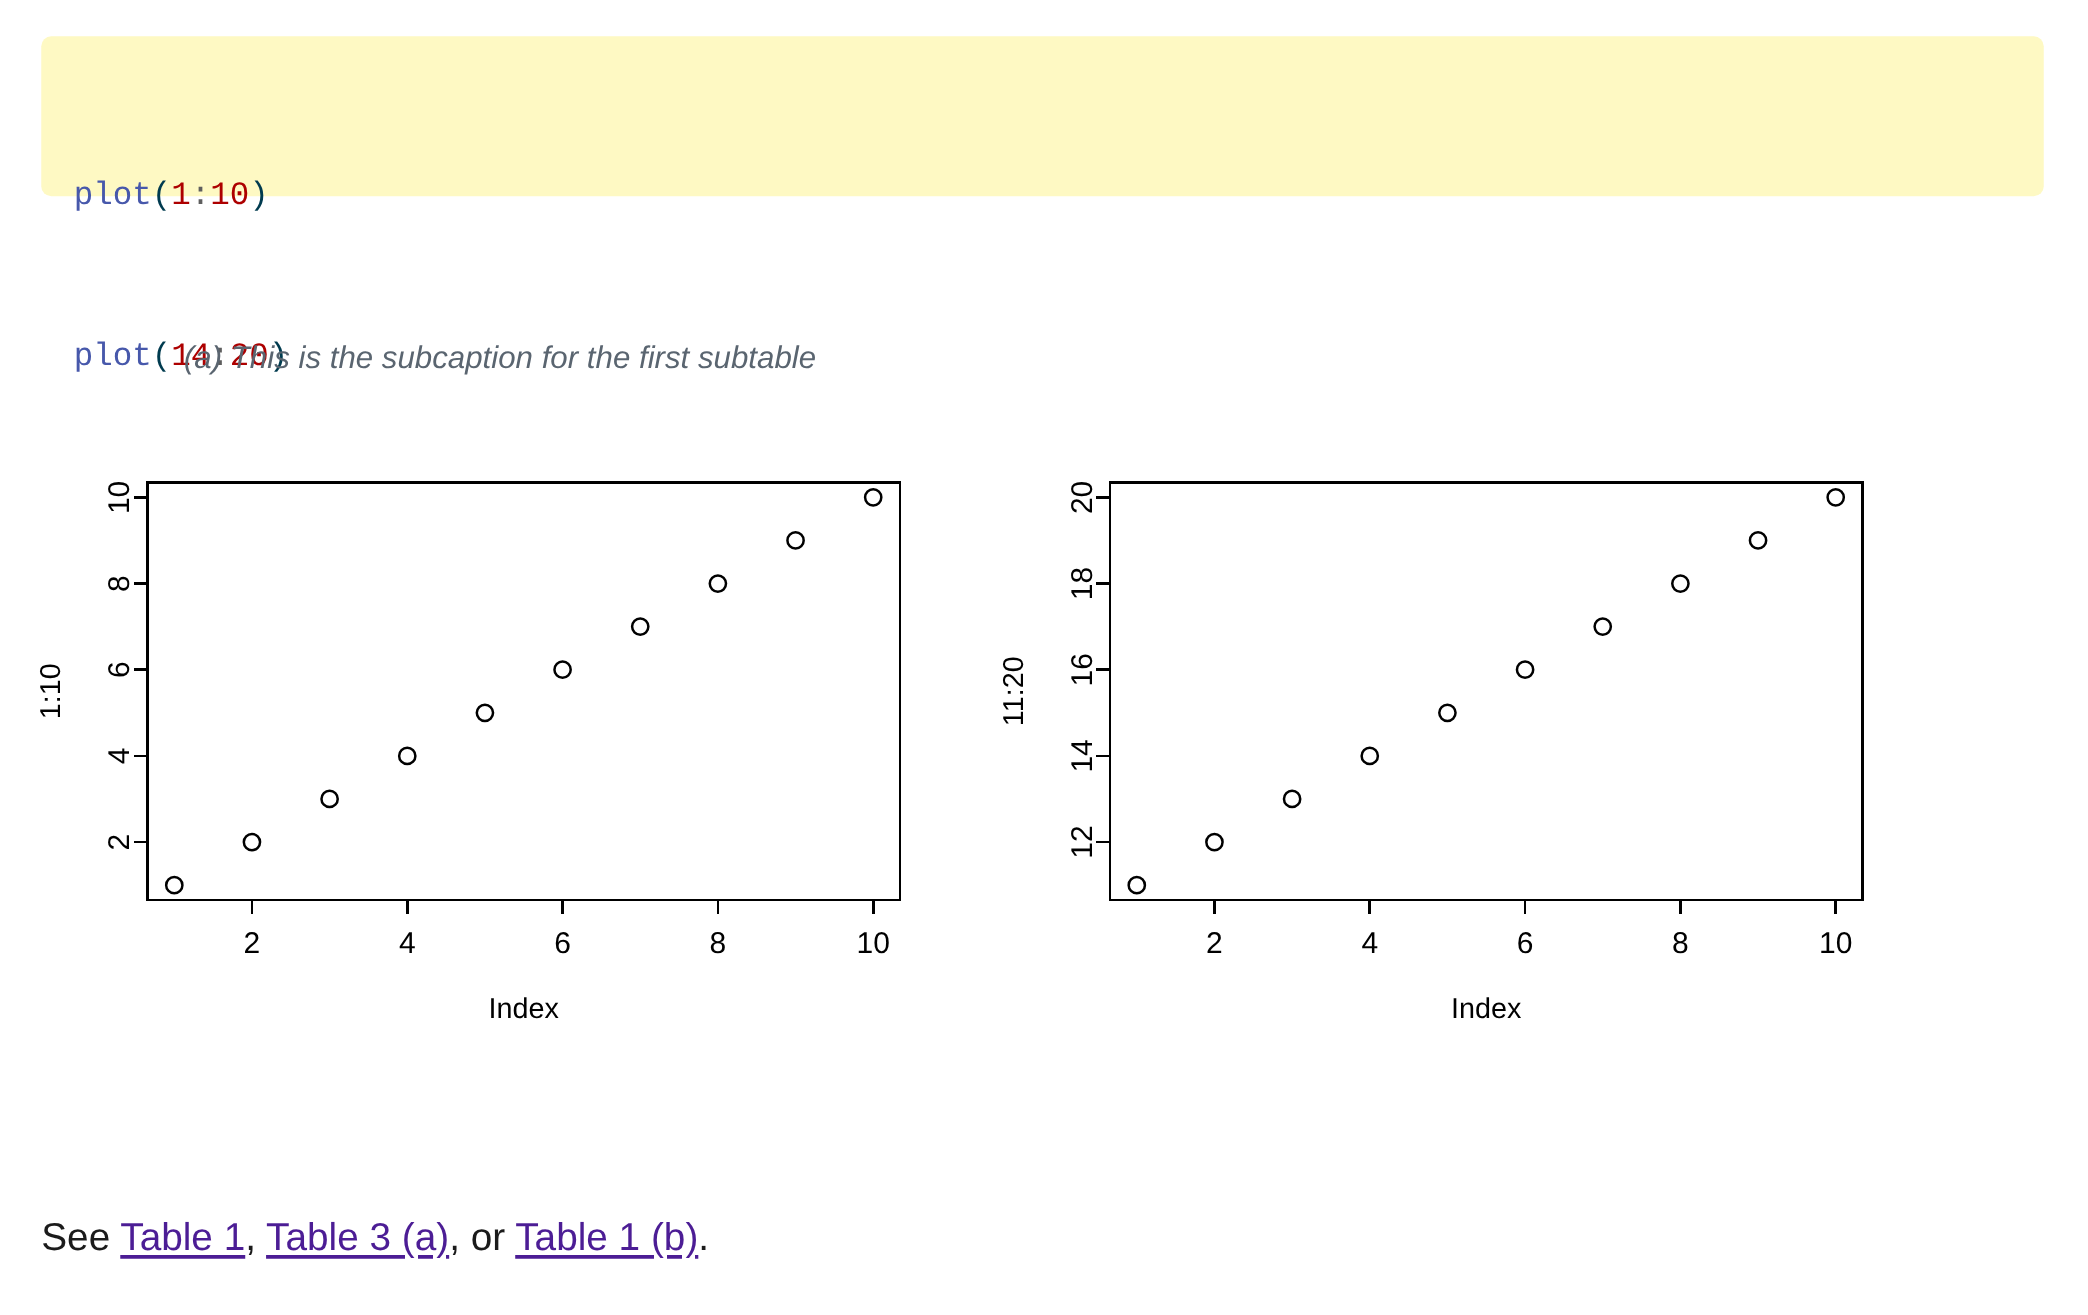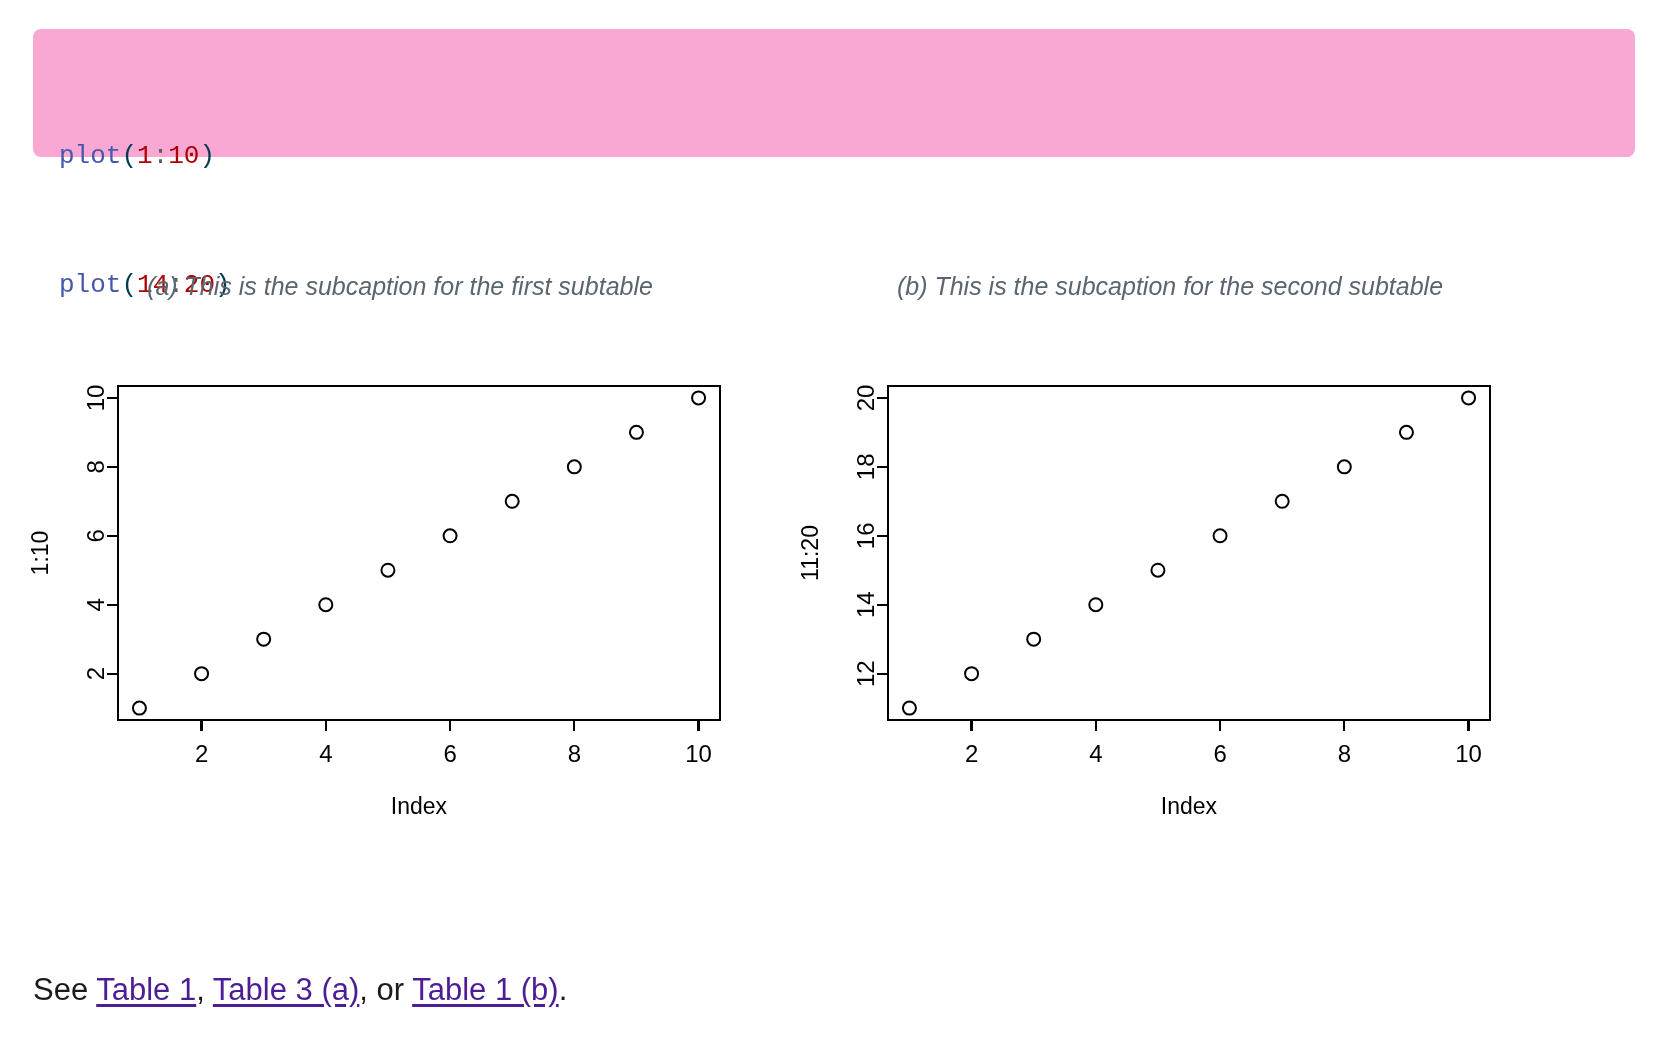--- a/index.html
+++ b/index.html
@@ -11,21 +11,21 @@
     overflow: hidden;
   }
 
   .page { position: relative; width: 1670px; height: 1052px; background:#fff; }
 
   
   .codeblock {
     position: absolute;
     left: 33px; top: 29px;
     width: 1602px; height: 128px;
-    background: #f9a8d4;
+    background: #fef9c3;
     border-radius: 8px;
     padding: 20px 26px 16px 26px;
     font-family: "Liberation Mono", "DejaVu Sans Mono", monospace;
     font-size: 26px;
     line-height: 43px;
     white-space: pre;
   }
   .tok-fn    { color: #4758AB; }
   .tok-paren { color: #003B4F; }
   .tok-num   { color: #AD0000; }
@@ -79,21 +79,20 @@
 
 <div class="page">
 
   <div class="codeblock">
     <div class="code-line"><span class="tok-fn">plot</span><span class="tok-paren">(</span><span class="tok-num">1</span><span class="tok-op">:</span><span class="tok-num">10</span><span class="tok-paren">)</span></div>
     <div class="code-line"><span class="tok-fn">plot</span><span class="tok-paren">(</span><span class="tok-num">14</span><span class="tok-op">:</span><span class="tok-num">20</span><span class="tok-paren">)</span></div>
   </div>
 
 
   <div class="subcaption a">(a) This is the subcaption for the first subtable</div>
-  <div class="subcaption b">(b) This is the subcaption for the second subtable</div>
 
   <div class="plot-wrap p1">
     <svg class="plot-svg" id="svg-plot-a" width="760" height="500">
         <rect x="98" y="26" width="602" height="334" fill="none" stroke="#000" stroke-width="2.2" shape-rendering="crispEdges"></rect>
         <line x1="181.55933952528378" y1="360" x2="181.55933952528378" y2="371" stroke="#000" stroke-width="2.2" shape-rendering="crispEdges"></line>
         <text x="181.55933952528378" y="402" text-anchor="middle" font-family="&quot;Liberation Sans&quot;, sans-serif" font-size="24" fill="#000">2</text>
         <line x1="305.8111455108359" y1="360" x2="305.8111455108359" y2="371" stroke="#000" stroke-width="2.2" shape-rendering="crispEdges"></line>
         <text x="305.8111455108359" y="402" text-anchor="middle" font-family="&quot;Liberation Sans&quot;, sans-serif" font-size="24" fill="#000">4</text>
         <line x1="430.06295149638794" y1="360" x2="430.06295149638794" y2="371" stroke="#000" stroke-width="2.2" shape-rendering="crispEdges"></line>
         <text x="430.06295149638794" y="402" text-anchor="middle" font-family="&quot;Liberation Sans&quot;, sans-serif" font-size="24" fill="#000">6</text>

